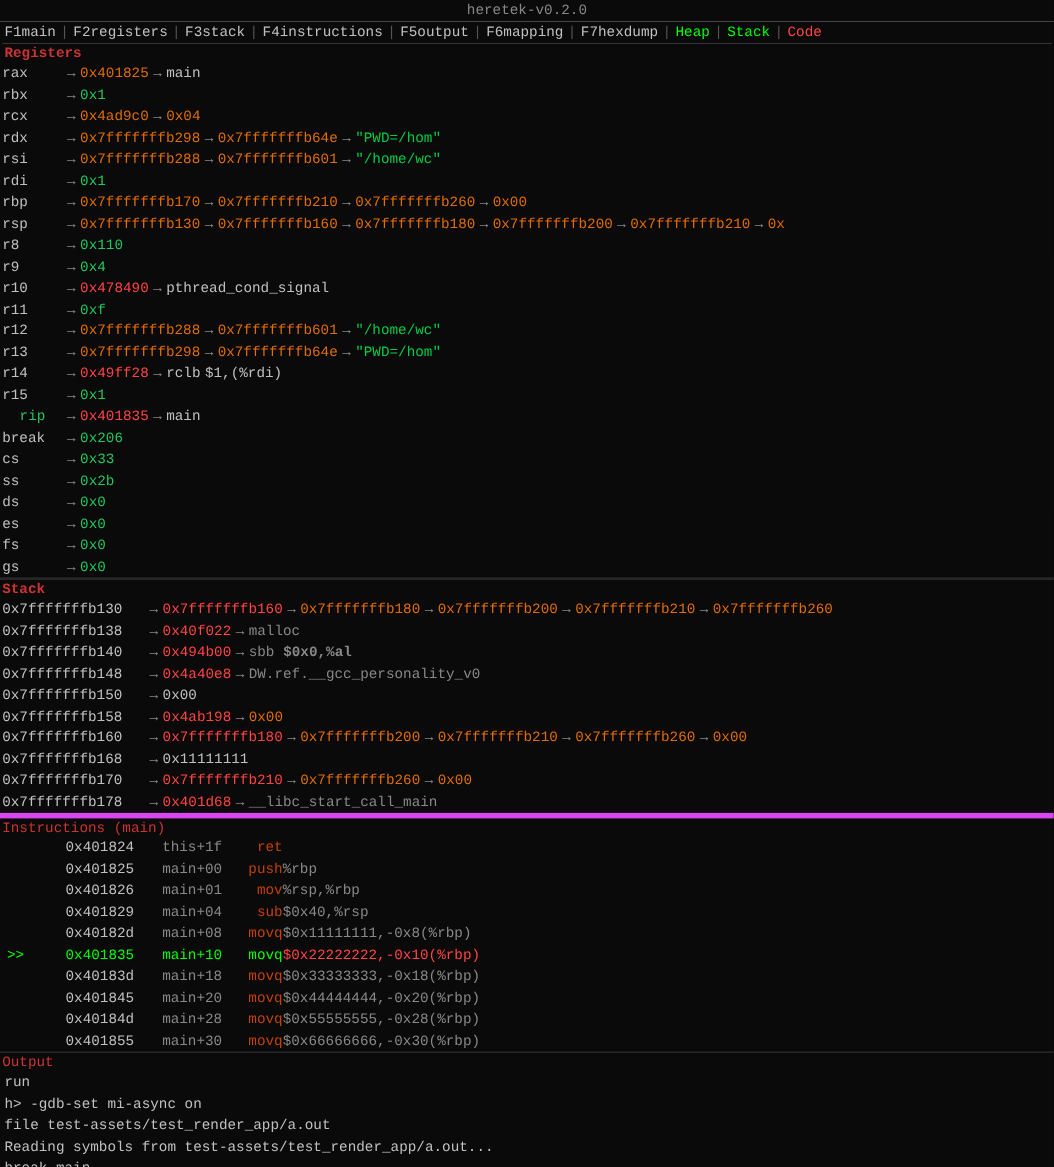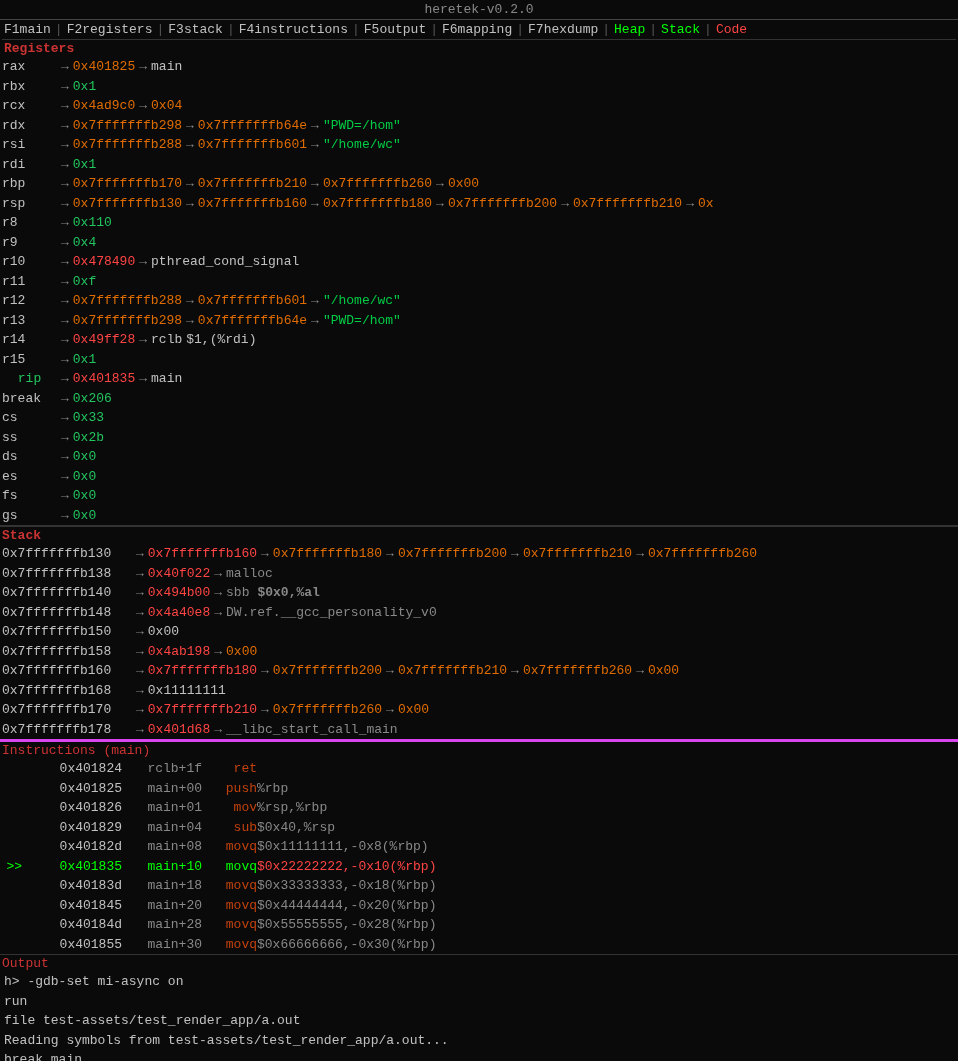--- a/index.html
+++ b/index.html
@@ -105,21 +105,21 @@
       margin: 0 4px;
     }
     .stack-deref {
       color: #e06c00;
     }
     .stack-sym {
       color: #888;
     }
 
     .instructions-section {
-      border-top: 3px solid #d946ef;
+      border-top: 5px solid #d946ef;
     }
     .instr-header {
       color: #cc3333;
       padding: 1px 2px;
     }
     .instr-row {
       display: flex;
       align-items: baseline;
       line-height: 1.5;
       white-space: nowrap;
@@ -477,21 +477,21 @@
     <span class="stack-sym">__libc_start_call_main</span>
   </div>
 </div>
 
 <div class="instructions-section">
   <div class="instr-header">Instructions (main)</div>
 
   <div class="instr-row">
     <span class="instr-prefix"></span>
     <span class="instr-addr">0x401824</span>
-    <span class="instr-offset">rclb+1f</span>
+    <span class="instr-offset">this+1f</span>
     <span class="instr-mnemonic">ret</span>
     <span class="instr-operands"></span>
   </div>
   <div class="instr-row">
     <span class="instr-prefix"></span>
     <span class="instr-addr">0x401825</span>
     <span class="instr-offset">main+00</span>
     <span class="instr-mnemonic">push</span>
     <span class="instr-operands">%rbp</span>
   </div>
@@ -549,19 +549,19 @@
     <span class="instr-addr">0x401855</span>
     <span class="instr-offset">main+30</span>
     <span class="instr-mnemonic">movq</span>
     <span class="instr-operands">$0x66666666,-0x30(%rbp)</span>
   </div>
 </div>
 
 <div class="output-section">
   <div class="output-header">Output</div>
   <div class="output-content" id="output-content">
-  <div>h&gt; -gdb-set mi-async on</div>
-      <div>run</div>
+  <div>run</div>
+      <div>h&gt; -gdb-set mi-async on</div>
       <div>file test-assets/test_render_app/a.out</div>
       <div>Reading symbols from test-assets/test_render_app/a.out...</div>
       <div>break main</div>
     </div>
 </div>
 
 </body></html>

